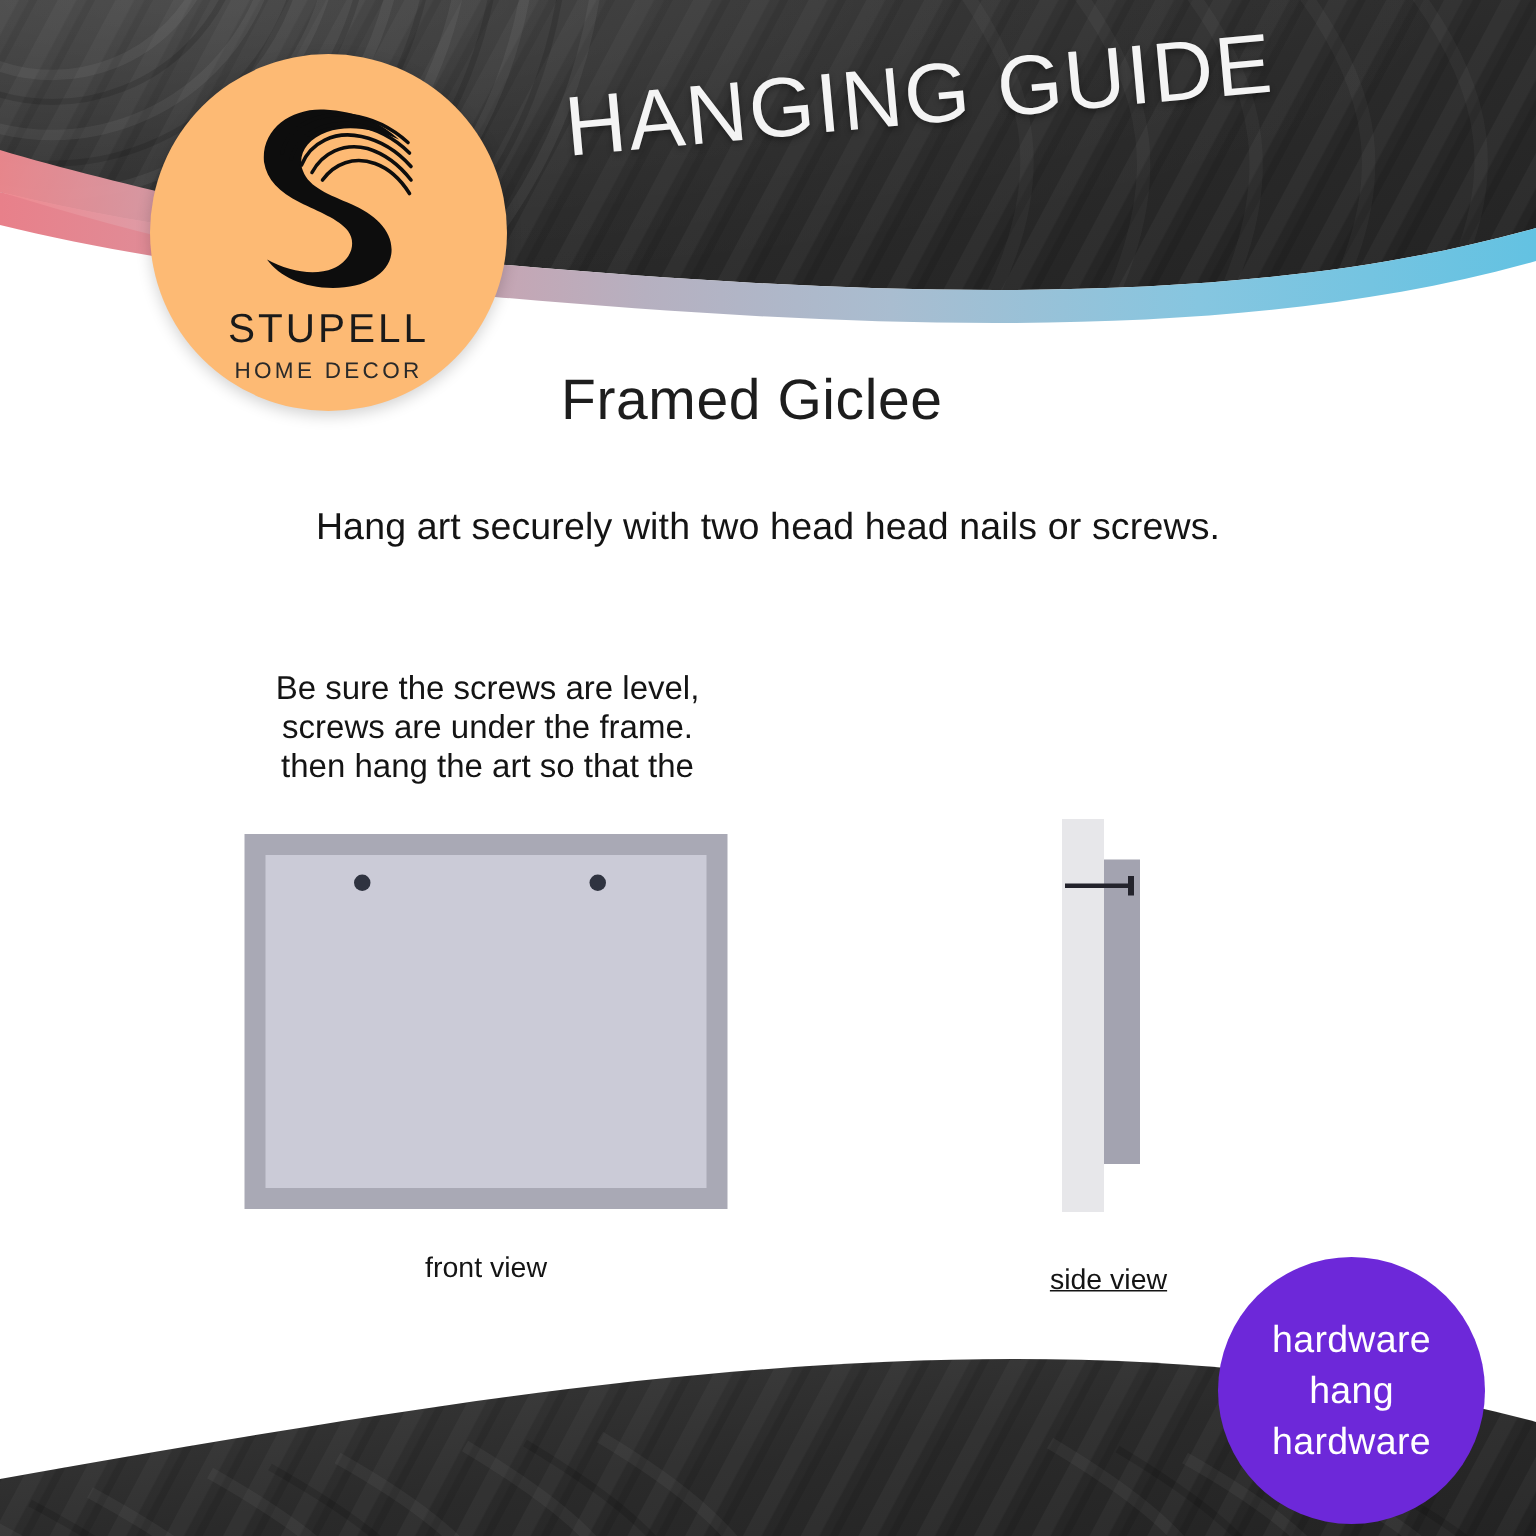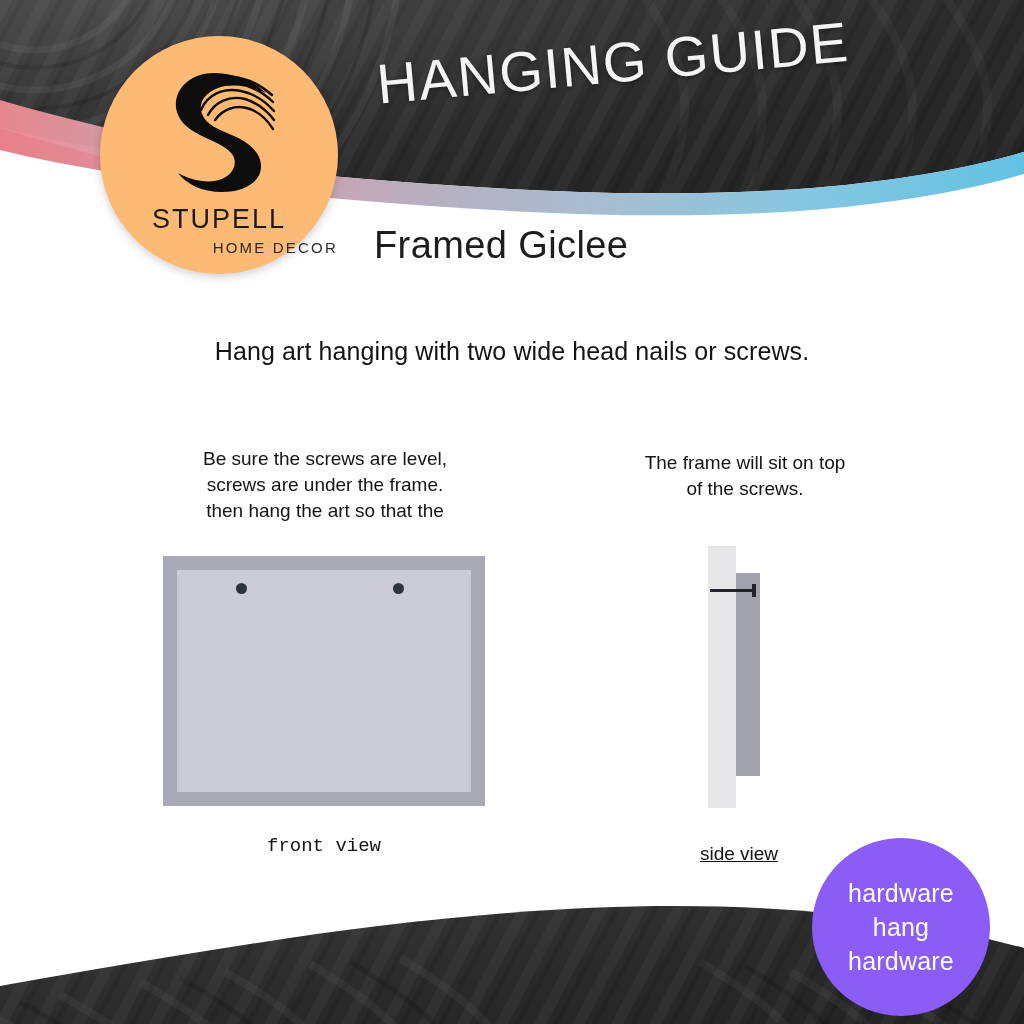--- a/index.html
+++ b/index.html
@@ -57,21 +57,21 @@
     font-size: 27px;
     letter-spacing: 2.0px;
     color: #1a1a1a;
     font-weight: 400;
   }
   #logo-sub {
     position: absolute;
     left: 0;
     right: 0;
     top: 203px;
-    text-align: right;
+    text-align: center;
     font-size: 15px;
     letter-spacing: 2.2px;
     color: #2a2a2a;
     font-weight: 400;
   }
 
   
   #hanging-guide {
     position: absolute;
     left: 374px;
@@ -81,21 +81,21 @@
     color: #f4f4f4;
     transform: rotate(-5.2deg);
     transform-origin: left top;
     white-space: nowrap;
     text-shadow: 0 2px 4px rgba(0,0,0,0.35);
     z-index: 15;
   }
   #product-type {
     position: absolute;
     left: 374px;
-    top: 224px;
+    top: 246px;
     font-size: 38px;
     color: #1d1d1d;
     letter-spacing: 0.4px;
     white-space: nowrap;
     z-index: 15;
   }
   #main-instruction {
     position: absolute;
     left: 0;
     right: 0;
@@ -107,21 +107,21 @@
     z-index: 15;
   }
 
   
   #front-caption {
     position: absolute;
     left: 160px;
     top: 446px;
     width: 330px;
     text-align: center;
-    font-size: 19px;
+    font-size: 22px;
     line-height: 26px;
     color: #141414;
     z-index: 15;
   }
   #side-caption {
     position: absolute;
     left: 600px;
     top: 450px;
     width: 290px;
     text-align: center;
@@ -202,32 +202,32 @@
   }
 
   
   .view-label {
     position: absolute;
     font-size: 19px;
     color: #141414;
     text-align: center;
     z-index: 15;
   }
-  #front-view-label { left: 163px; top: 835px; width: 322px; font-family: Liberation Mono, monospace; }
+  #front-view-label { left: 163px; top: 835px; width: 322px; }
   #side-view-label  { left: 648px; top: 843px; width: 182px; text-decoration: underline; }
 
   
   #hardware-badge {
     position: absolute;
     left: 812px;
     top: 838px;
     width: 178px;
     height: 178px;
     border-radius: 50%;
-    background: #8b5cf6;
+    background: #6d28d9;
     z-index: 25;
     display: flex;
     flex-direction: column;
     align-items: center;
     justify-content: center;
   }
   .badge-line {
     color: #ffffff;
     font-size: 25px;
     line-height: 34px;
@@ -387,40 +387,36 @@
         <path d="M50,53 C57,40 71,33 87,37 C100,41 109,49 116,58"></path>
         <path d="M57,58 C65,47 78,42 92,47 C103,51 110,59 115,67"></path>
       </g>
     </svg>
     <div id="logo-name">STUPELL</div>
     <div id="logo-sub">HOME DECOR</div>
   </div>
 
   <div id="hanging-guide">HANGING GUIDE</div>
   <div id="product-type">Framed Giclee</div>
-  <div id="main-instruction">Hang art hanging with two wide head nails or screws.</div>
+  <div id="main-instruction">Hang art securely with two head head nails or screws.</div>
 
   <div id="front-caption">
     <div>Be sure the screws are level,</div>
     <div>screws are under the frame.</div>
     <div>then hang the art so that the</div>
   </div>
 
   <div id="front-view-diagram">
     <div id="front-view-mat"></div>
     <div class="screw-dot" id="screw-dot-left"></div>
     <div class="screw-dot" id="screw-dot-right"></div>
   </div>
 
   <div class="view-label" id="front-view-label">front view</div>
 
-  <div id="side-caption">
-    <div>The frame will sit on top</div>
-    <div>of the screws.</div>
-  </div>
 
   <div id="side-view-diagram">
     <div id="side-wall-strip"></div>
     <div id="side-frame-strip"></div>
     <div id="side-nail"></div>
     <div id="side-nail-head"></div>
   </div>
 
   <div class="view-label" id="side-view-label">side view</div>
 

